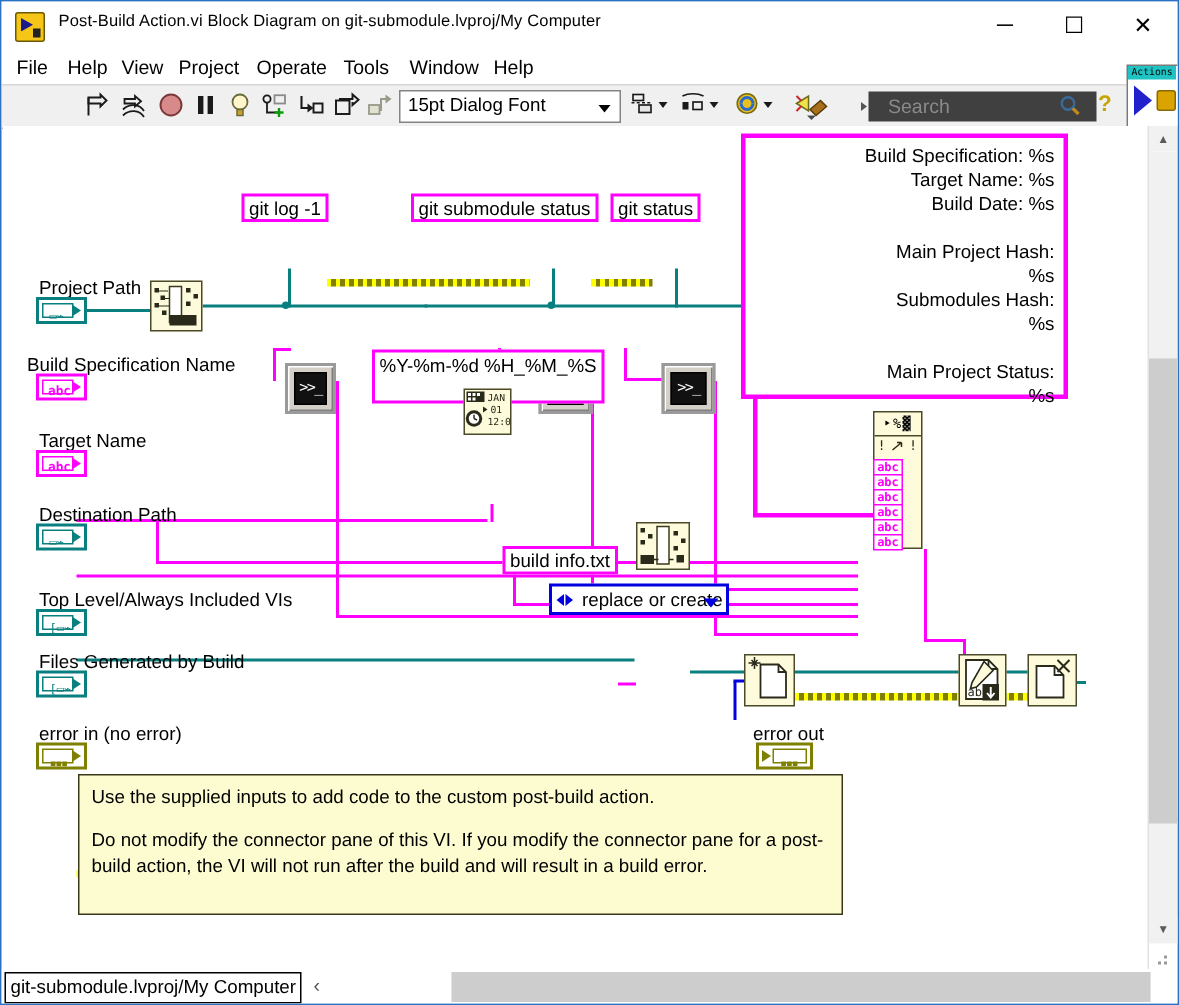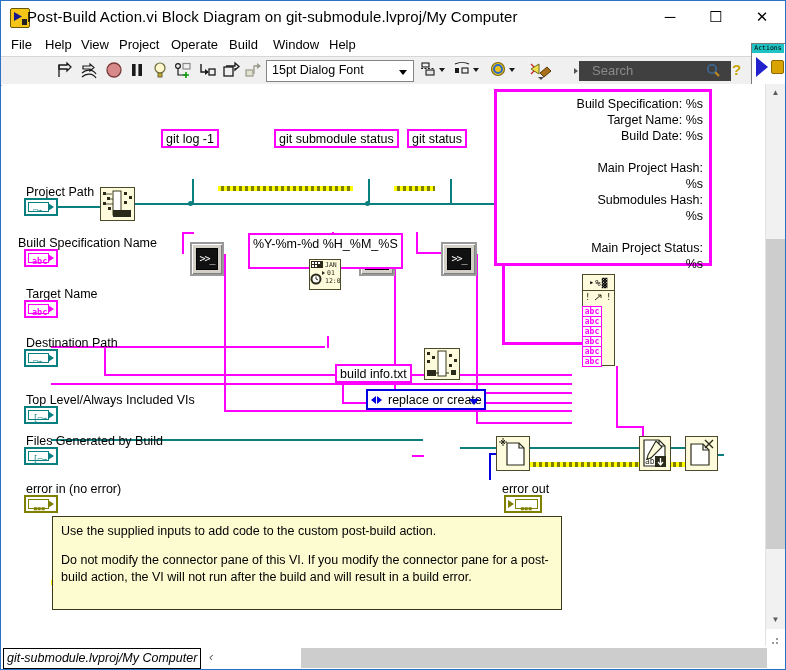--- a/index.html
+++ b/index.html
@@ -10,21 +10,21 @@
        border:1px solid #2a72c4;box-sizing:border-box;overflow:hidden;}
 
   
   .titlebar{position:absolute;left:0;top:0;width:784px;height:32px;background:#fff;}
   .title-ico{position:absolute;left:9px;top:7px;width:18px;height:18px;
              background:#f5c518;border:1px solid #6b5800;border-radius:2px;}
   .title-ico:after{content:"";position:absolute;left:3px;top:3px;width:8px;height:9px;
                    background:#1a1a8c;clip-path:polygon(0 0,0 100%,100% 50%);}
   .title-ico:before{content:"";position:absolute;left:11px;top:10px;width:5px;height:6px;
                     background:#222;font-size:5px;}
-  .title-txt{position:absolute;left:26px;top:7px;font-size:15px;color:#000;
+  .title-txt{position:absolute;left:38px;top:7px;font-size:11px;color:#000;
              white-space:nowrap;letter-spacing:0.1px;}
   .wbtn{position:absolute;top:0;width:46px;height:31px;cursor:default;}
   .wbtn span{position:absolute;left:0;top:0;width:46px;height:31px;
              display:flex;align-items:center;justify-content:center;font-size:15px;color:#000;}
   .wmin{right:92px;} .wmax{right:46px;} .wclose{right:0;}
 
   
   .menubar{position:absolute;left:0;top:32px;width:784px;height:23px;background:#fff;}
   .mi{position:absolute;top:3px;height:17px;font-size:13px;color:#000;padding:0 6px;
       line-height:17px;white-space:nowrap;cursor:default;}
@@ -67,21 +67,21 @@
   .vsb{position:absolute;right:0;top:83px;width:19px;height:562px;background:#fff;
        border-left:1px solid #e2e2e2;}
   .vsb .trk{position:absolute;left:0;top:17px;width:19px;height:528px;background:#f1f1f1;}
   .vsb .thumb{position:absolute;left:0;top:155px;width:19px;height:310px;background:#cdcdcd;}
   .vsb .au,.vsb .ad{position:absolute;left:0;width:19px;height:17px;background:#f1f1f1;
                     display:flex;align-items:center;justify-content:center;font-size:8px;color:#5a5a5a;}
   .vsb .au{top:0;} .vsb .ad{bottom:18px;}
   .vsb .grip{position:absolute;left:4px;bottom:4px;width:10px;height:10px;}
 
   
-  .statusbar{position:absolute;left:0;bottom:0;width:784px;height:23px;background:#fff;font-style:italic;}
+  .statusbar{position:absolute;left:0;bottom:0;width:784px;height:23px;background:#fff;}
   .stxt{position:absolute;left:2px;top:2px;height:19px;border:1px solid #000;
         background:#fff;font-size:12.5px;line-height:19px;padding:0 3px;color:#000;white-space:nowrap;}
   .sback{position:absolute;left:208px;top:3px;font-size:13px;color:#555;}
   .hsb{position:absolute;left:300px;bottom:1px;width:466px;height:20px;background:#f1f1f1;}
   .hsb .th{position:absolute;left:0;top:0;width:466px;height:20px;background:#cdcdcd;}
 
   
   .term{position:absolute;box-sizing:border-box;background:#fff;}
   .term .inner{position:absolute;left:2px;top:2px;right:7px;bottom:2px;box-sizing:border-box;}
   .term .arr{position:absolute;top:50%;transform:translateY(-50%);width:0;height:0;}
@@ -179,21 +179,21 @@
       <span>✕</span>
     </div>
   </div>
 
   <div class="menubar">
     <div class="mi" style="left:4px">File</div>
     <div class="mi" style="left:38px">Help</div>
     <div class="mi" style="left:74px">View</div>
     <div class="mi" style="left:112px">Project</div>
     <div class="mi" style="left:164px">Operate</div>
-    <div class="mi" style="left:222px">Build</div>
+    <div class="mi" style="left:222px">Tools</div>
     <div class="mi" style="left:266px">Window</div>
     <div class="mi" style="left:322px">Help</div>
   </div>
 
   <div class="toolbar">
 
     <div class="tbi" style="left:53px">
       <svg width="20" height="20" viewBox="0 0 20 20">
           <path d="M5 4 L13 4 L13 2 L17 6 L13 10 L13 8 L5 8 Z" fill="none" stroke="#1a1a1a" stroke-width="1.3"></path>
           <path d="M5 4 L5 16" stroke="#1a1a1a" stroke-width="1.3" fill="none"></path>

